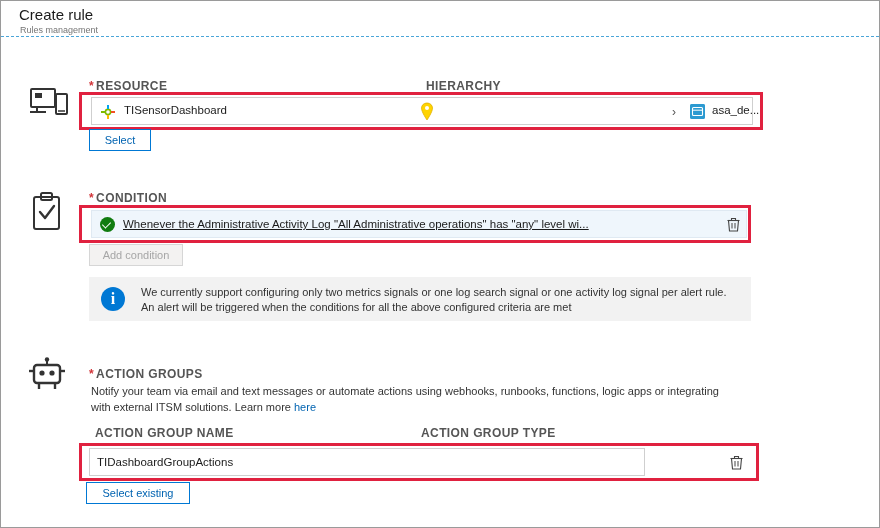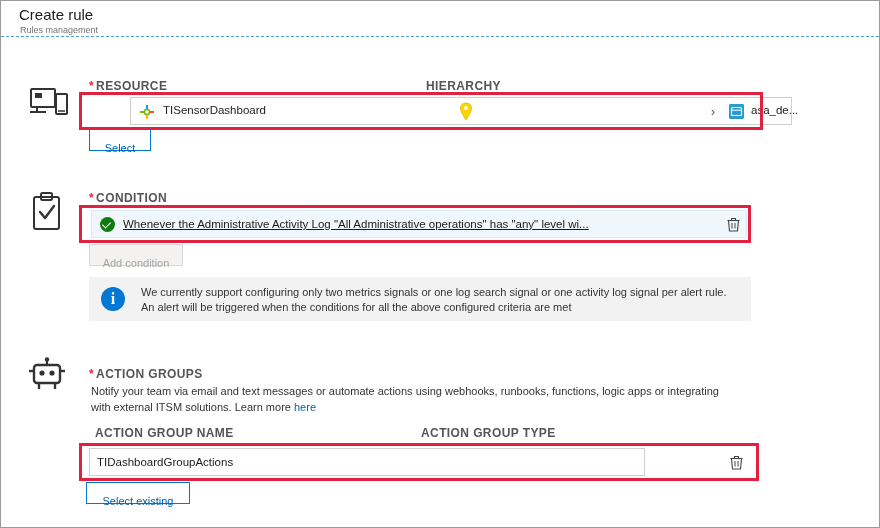--- a/index.html
+++ b/index.html
@@ -81,21 +81,20 @@
   
   .resource-row {
     position: absolute;
     left: 90px;
     top: 96px;
     width: 662px;
     height: 28px;
     border: 1px solid #cfcfcf;
     background: #ffffff;
     box-sizing: border-box;
-    margin-left: 39px;
   }
   .resource-name {
     position: absolute;
     left: 32px;
     top: 6px;
     font-size: 11.5px;
     color: #1b1b1b;
   }
   .res-icon {
     position: absolute;
@@ -144,21 +143,21 @@
     box-sizing: border-box;
     border: 1px solid #0078d4;
     background: #ffffff;
     color: #0063b1;
     font-size: 11px;
     font-family: "Liberation Sans", sans-serif;
     text-align: center;
     line-height: 20px;
     height: 22px;
     cursor: pointer;
-    padding: 8px;
+    padding: 0;
   }
   .btn-disabled {
     border: 1px solid #d6d6d6;
     background: #f3f2f1;
     color: #a6a6a6;
     cursor: default;
   }
 
   
   .condition-row {

